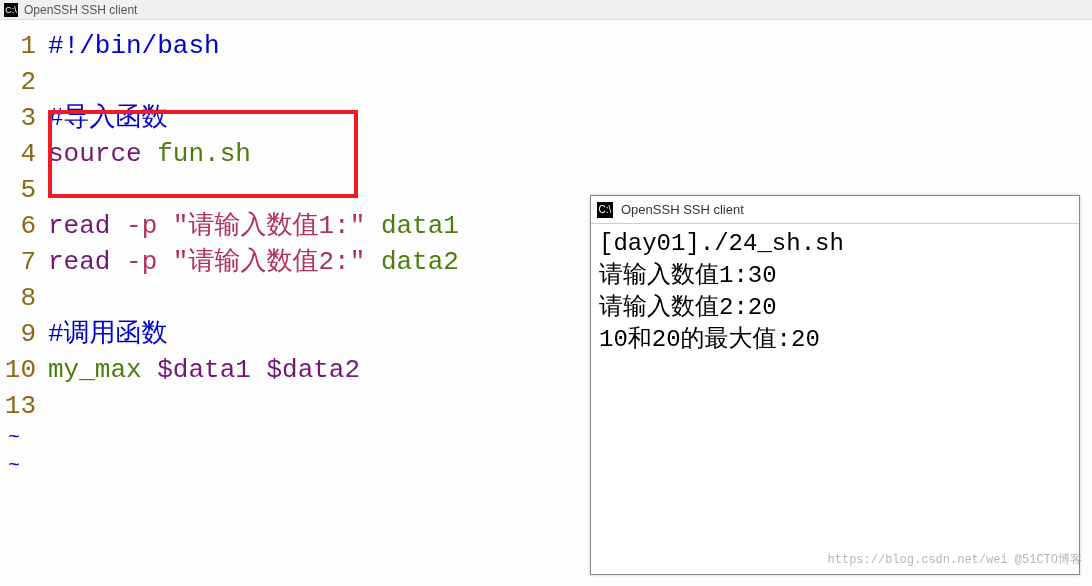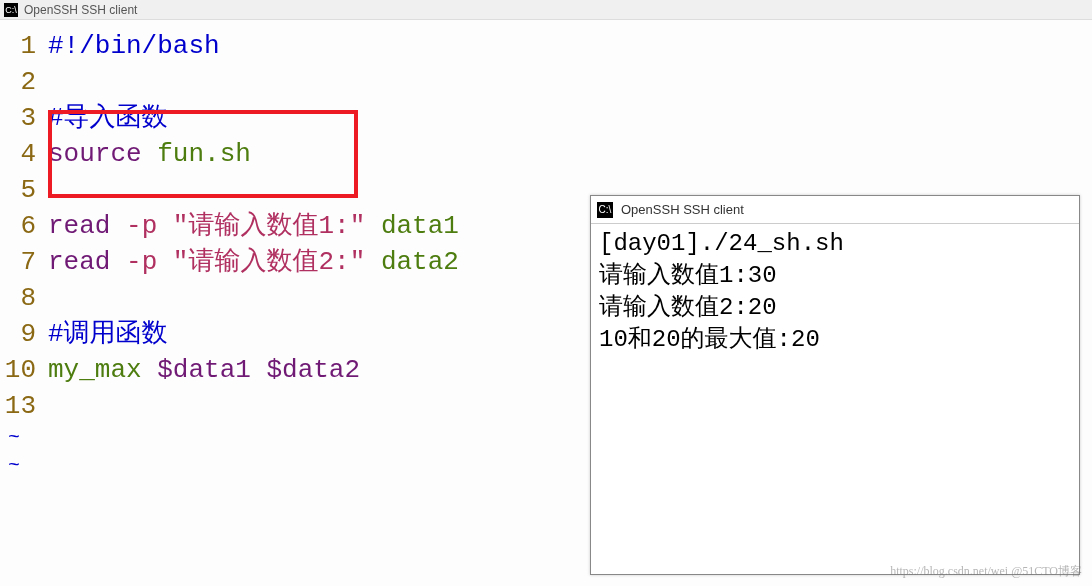--- a/index.html
+++ b/index.html
@@ -122,23 +122,23 @@
     .cursor-block {
       display: inline-block;
       width: 14px;
       height: 4px;
       background: #000;
       vertical-align: baseline;
       margin-bottom: -2px;
     }
     .watermark {
       position: absolute;
-      bottom: 6px;
+      bottom: 18px;
       right: 10px;
-      font-family: Liberation Serif, serif;
+      font-family: Liberation Mono, monospace;
       font-size: 12px;
       color: rgba(120,120,120,0.55);
     }
   </style>
 </head>
 <body>
 
 <div class="title-bar">
   <span class="icon-box">C:\</span>
   <span>OpenSSH SSH client</span>

